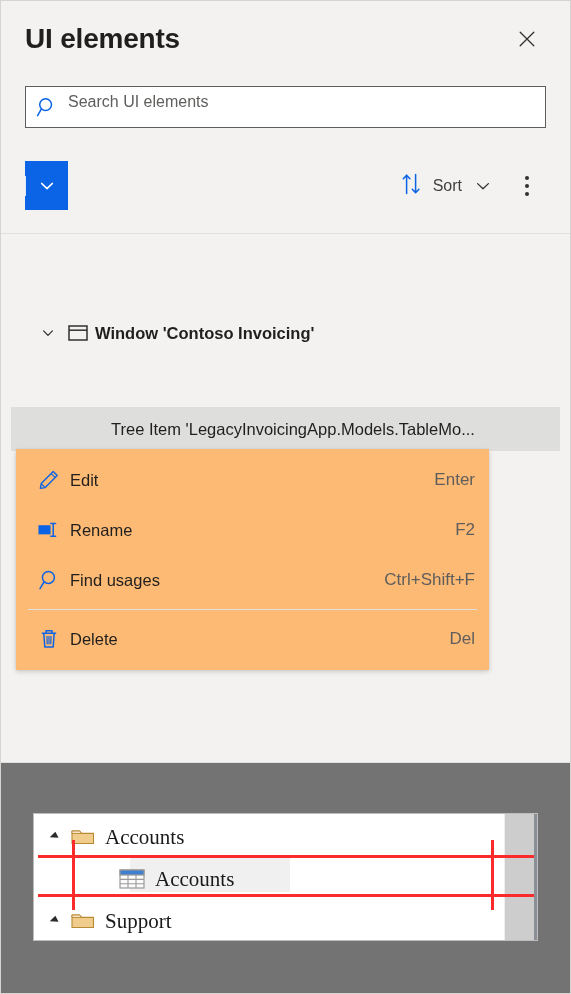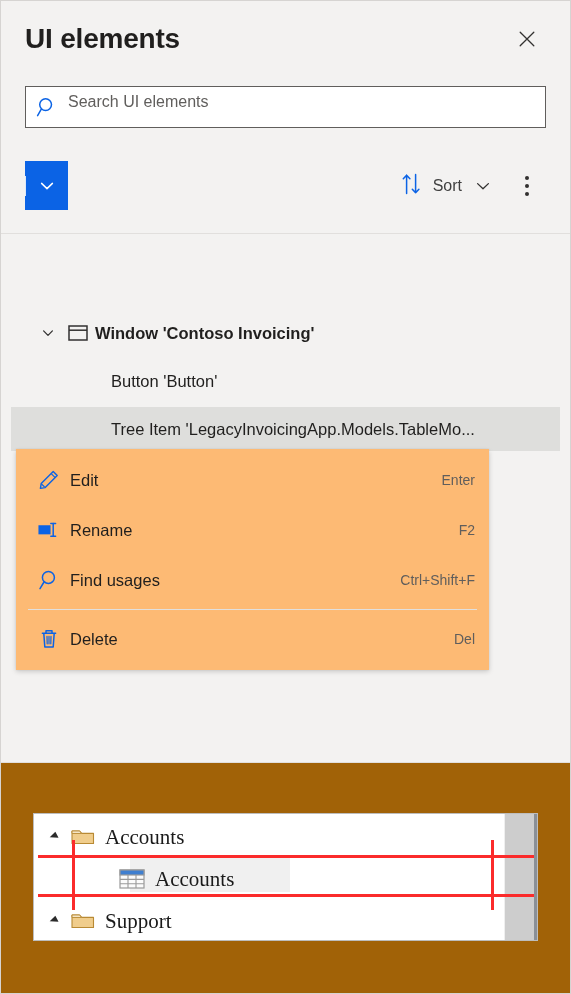--- a/index.html
+++ b/index.html
@@ -241,38 +241,38 @@
     align-items: center;
     justify-content: center;
   }
   .mi-label {
     flex: 1;
     font-size: 16.5px;
     color: #201f1e;
     white-space: nowrap;
   }
   .mi-shortcut {
-    font-size: 14px;
+    font-size: 17px;
     color: #605e5c;
     white-space: nowrap;
     padding-left: 16px;
   }
   .menu-sep {
     height: 1px;
     background: #e1dfdd;
     margin: 4px 12px 4px 12px;
   }
 
   
   .preview-section {
     position: absolute;
     left: 0; top: 761px;
     width: 569px;
     height: 231px;
-    background: #a16207;
+    background: #737373;
   }
   .preview-box {
     position: absolute;
     left: 32px; top: 51px;
     width: 505px;
     height: 128px;
     background: #ffffff;
     border: 1px solid #bdbdbd;
     box-sizing: border-box;
     overflow: hidden;
@@ -421,23 +421,20 @@
       </span>
       <span class="icon-cell">
         <svg width="24" height="22" viewBox="0 0 24 22" aria-hidden="true">
           <rect x="3.0" y="4.0" width="18" height="14" stroke="#323130" stroke-width="1.5" fill="none"></rect>
           <path d="M3.0 8.2 L21 8.2" stroke="#323130" stroke-width="1.5"></path>
         </svg>
       </span>
       <span class="tree-label bold">Window 'Contoso Invoicing'</span>
     </div>
 
-    <div class="tree-row" style="top:125px; padding-left:100px">
-      <span class="tree-label">Button 'Button'</span>
-    </div>
 
     <div class="tree-row selected" style="top:173px; padding-left:100px">
       <span class="tree-label">Tree Item 'LegacyInvoicingApp.Models.TableMo...</span>
     </div>
   </div>
 
   <div class="context-menu">
 
     <div class="menu-item">
       <span class="mi-icon">

